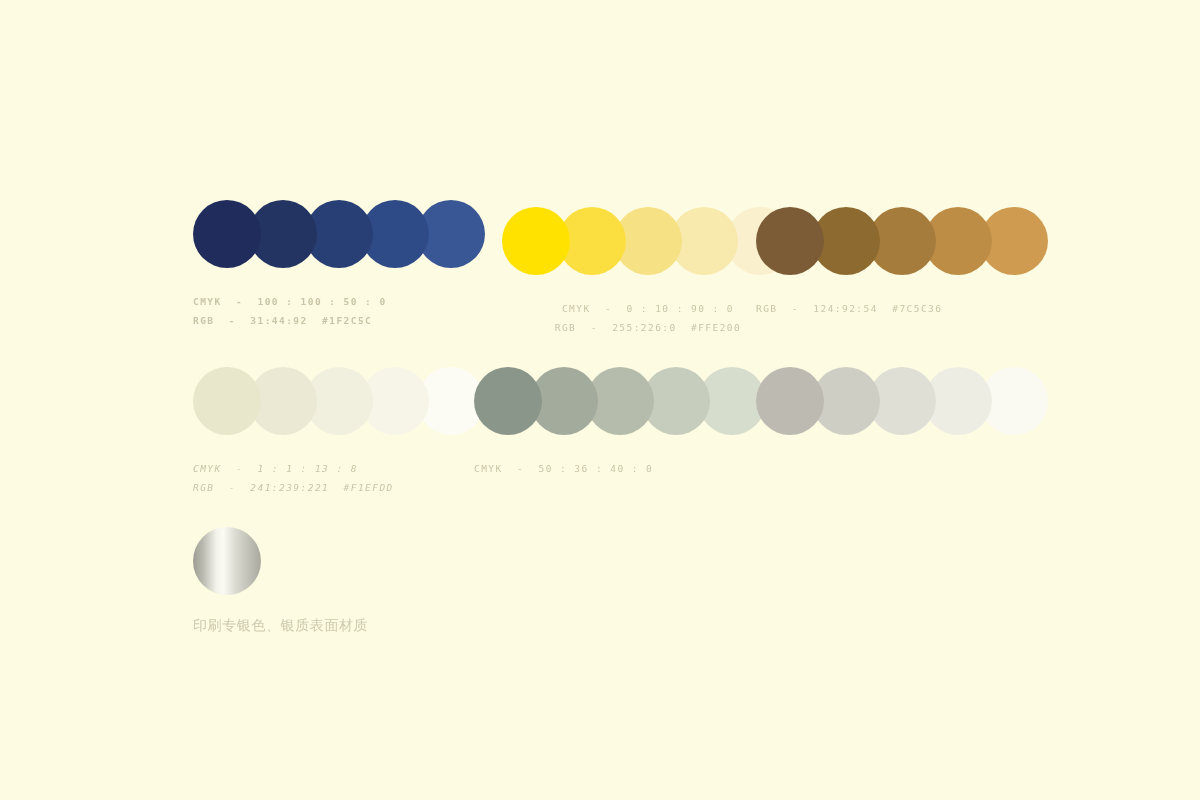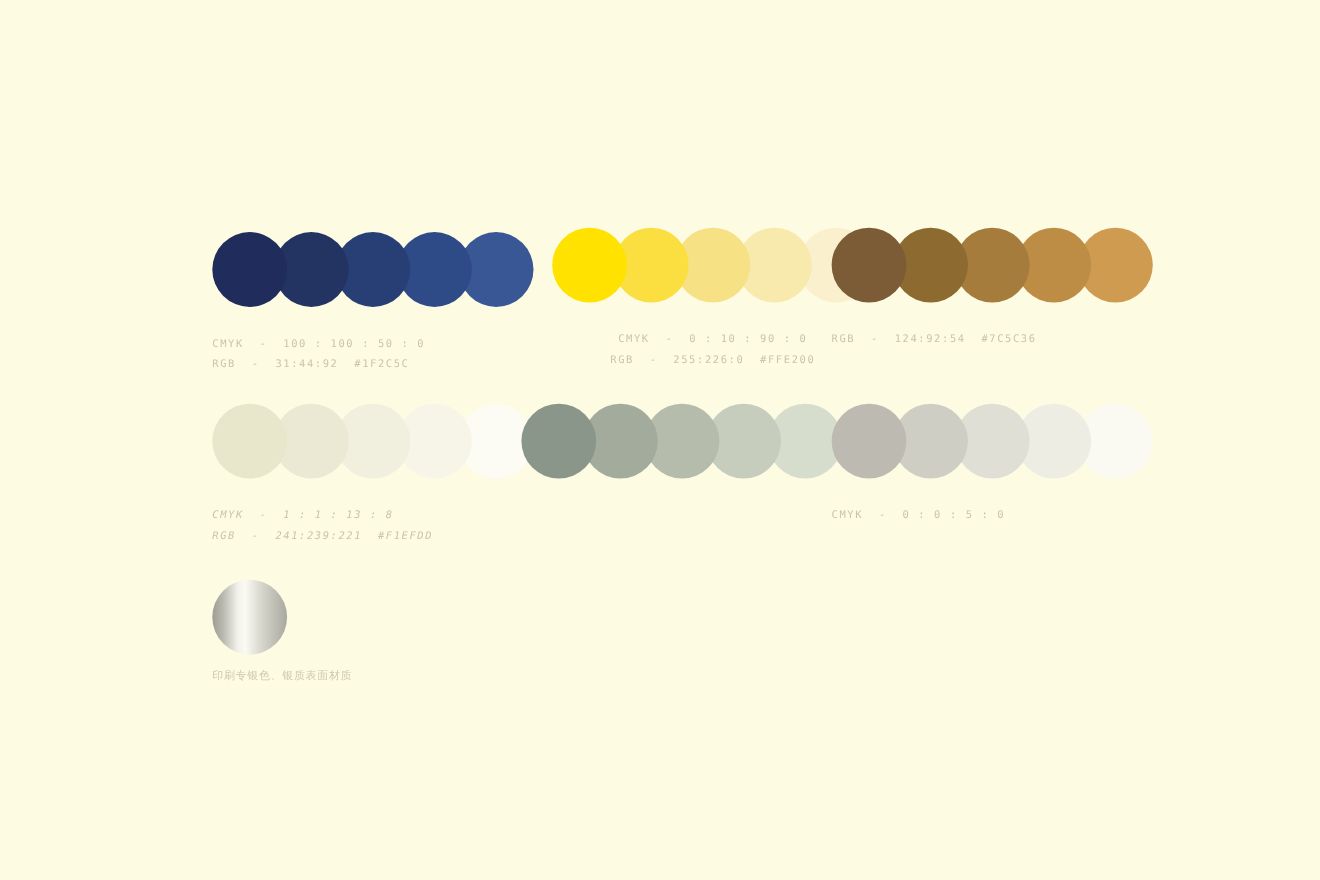--- a/index.html
+++ b/index.html
@@ -49,33 +49,33 @@
   
   .spot-group {
     position: absolute;
   }
   .spot-disc {
     width: 68px;
     height: 68px;
     border-radius: 50%;
   }
   .spot-caption {
-    margin-top: 12px;
+    margin-top: 22px;
     font-family: Liberation Serif, serif;
-    font-size: 10px;
+    font-size: 14px;
     letter-spacing: 0.6px;
     color: #cdc9ad;
     white-space: nowrap;
   }
 </style>
 </head>
 <body style="background: rgb(253, 251, 226);">
 
 <div id="board">
-    <div class="palette-group" style="left: 193px; top: 211px;">
+    <div class="palette-group" style="left: 193px; top: 200px; font-weight: bold;">
       <div class="swatch-row" style="width: 292px;">
         <div class="swatch" title="#1f2c5c" style="left: 0px; background: rgb(31, 44, 92); z-index: 20;"></div>
         <div class="swatch" title="#243462" style="left: 56px; background: rgb(36, 52, 98); z-index: 19;"></div>
         <div class="swatch" title="#273f75" style="left: 112px; background: rgb(39, 63, 117); z-index: 18;"></div>
         <div class="swatch" title="#2f4b87" style="left: 168px; background: rgb(47, 75, 135); z-index: 17;"></div>
         <div class="swatch" title="#3a5795" style="left: 224px; background: rgb(58, 87, 149); z-index: 16;"></div>
       </div>
       <div class="meta">
         <div class="meta-line">CMYK  -  100 : 100 : 50 : 0</div>
         <div class="meta-line">RGB  -  31:44:92  #1F2C5C</div>
@@ -121,31 +121,31 @@
     </div>
     <div class="palette-group" style="left: 474px; top: 367px;">
       <div class="swatch-row" style="width: 292px;">
         <div class="swatch" title="#8a9689" style="left: 0px; background: rgb(138, 150, 137); z-index: 20;"></div>
         <div class="swatch" title="#a3ab9d" style="left: 56px; background: rgb(163, 171, 157); z-index: 19;"></div>
         <div class="swatch" title="#b6bcab" style="left: 112px; background: rgb(182, 188, 171); z-index: 18;"></div>
         <div class="swatch" title="#c6cdbc" style="left: 168px; background: rgb(198, 205, 188); z-index: 17;"></div>
         <div class="swatch" title="#d7ddcd" style="left: 224px; background: rgb(215, 221, 205); z-index: 16;"></div>
       </div>
       <div class="meta">
+        <div class="meta-line">CMYK  -  50 : 36 : 40 : 0</div>
       </div>
     </div>
     <div class="palette-group" style="left: 756px; top: 367px;">
       <div class="swatch-row" style="width: 292px;">
         <div class="swatch" title="#bdbbb1" style="left: 0px; background: rgb(189, 187, 177); z-index: 20;"></div>
         <div class="swatch" title="#cfcec4" style="left: 56px; background: rgb(207, 206, 196); z-index: 19;"></div>
         <div class="swatch" title="#e0dfd6" style="left: 112px; background: rgb(224, 223, 214); z-index: 18;"></div>
         <div class="swatch" title="#eeede4" style="left: 168px; background: rgb(238, 237, 228); z-index: 17;"></div>
         <div class="swatch" title="#fbfaf2" style="left: 224px; background: rgb(251, 250, 242); z-index: 16;"></div>
       </div>
       <div class="meta">
-        <div class="meta-line">CMYK  -  0 : 0 : 5 : 0</div>
       </div>
     </div>
     <div class="spot-group" style="left: 193px; top: 527px;">
       <div class="spot-disc" style="background: linear-gradient(90deg, rgb(157, 157, 149) 0%, rgb(184, 184, 174) 14%, rgb(242, 242, 234) 34%, rgb(251, 251, 244) 44%, rgb(220, 220, 210) 62%, rgb(195, 195, 185) 80%, rgb(168, 168, 158) 100%);"></div>
       <div class="spot-caption">印刷专银色、银质表面材质</div>
     </div>
   </div>
 
 </body></html>

